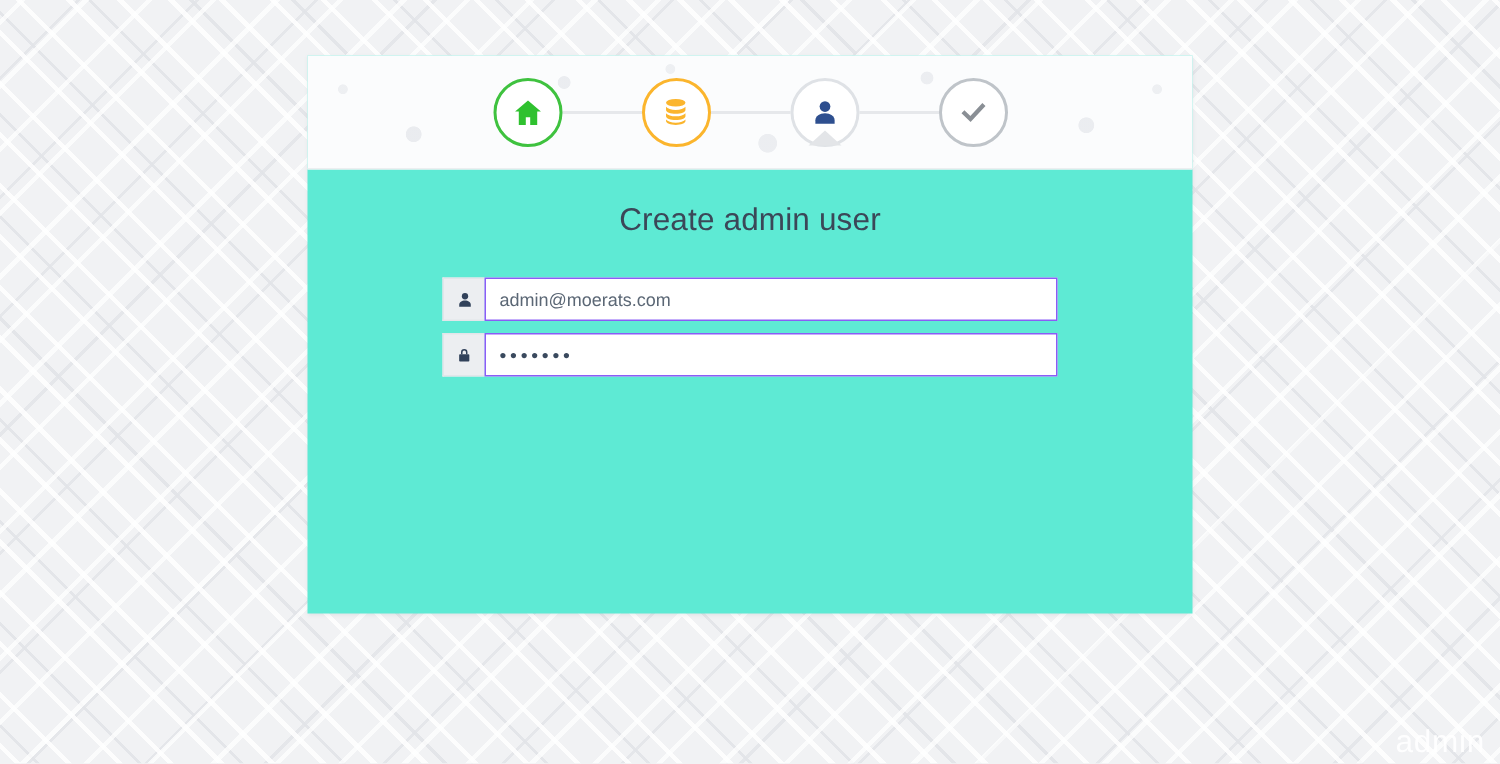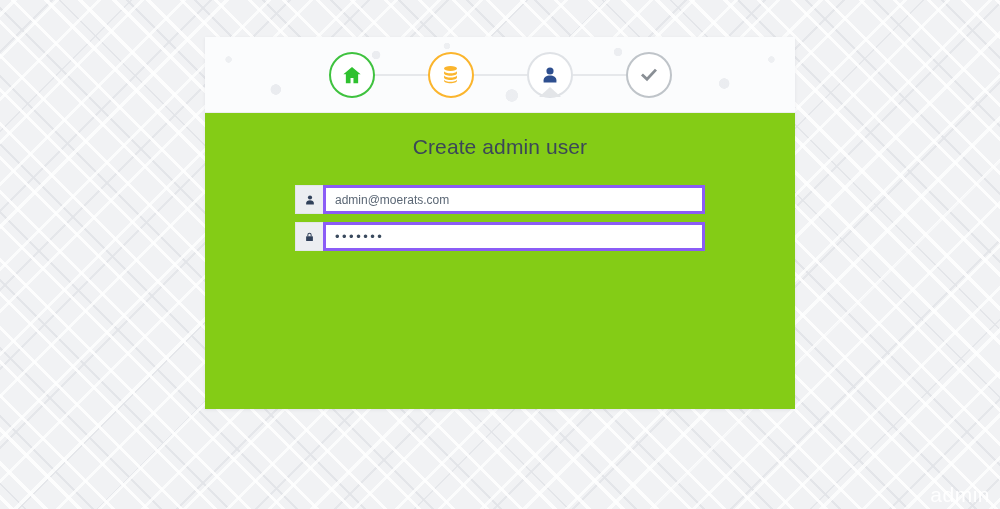--- a/index.html
+++ b/index.html
@@ -52,21 +52,21 @@
         rgba(226,228,232,0)   56px);
   }
 
   
   .card {
     position: absolute;
     left: 205px;
     top: 37px;
     width: 590px;
     height: 372px;
-    background: #84cc16;
+    background: #5eead4;
     box-shadow: 0 1px 3px rgba(80,90,110,.10);
   }
 
   
   .wizard-header {
     position: relative;
     height: 76px;
     background: #fbfcfd;
     border-bottom: 1px solid #eceef0;
     overflow: hidden;
@@ -169,21 +169,21 @@
     background: #eceef1;
     border: 1px solid #e2e5ea;
     border-right: none;
     display: flex;
     align-items: center;
     justify-content: center;
   }
 
   .field-input {
     flex: 1 1 auto;
-    border: 3px solid #8b5cf6;
+    border: 1px solid #8b5cf6;
     background: #ffffff;
     font-family: "Liberation Sans", sans-serif;
     font-size: 12px;
     color: #5b6775;
     padding: 0 9px;
     outline: none;
     min-width: 0;
   }
   .field-input::placeholder { color: #b4bcc6; }
   .field-input.password {

